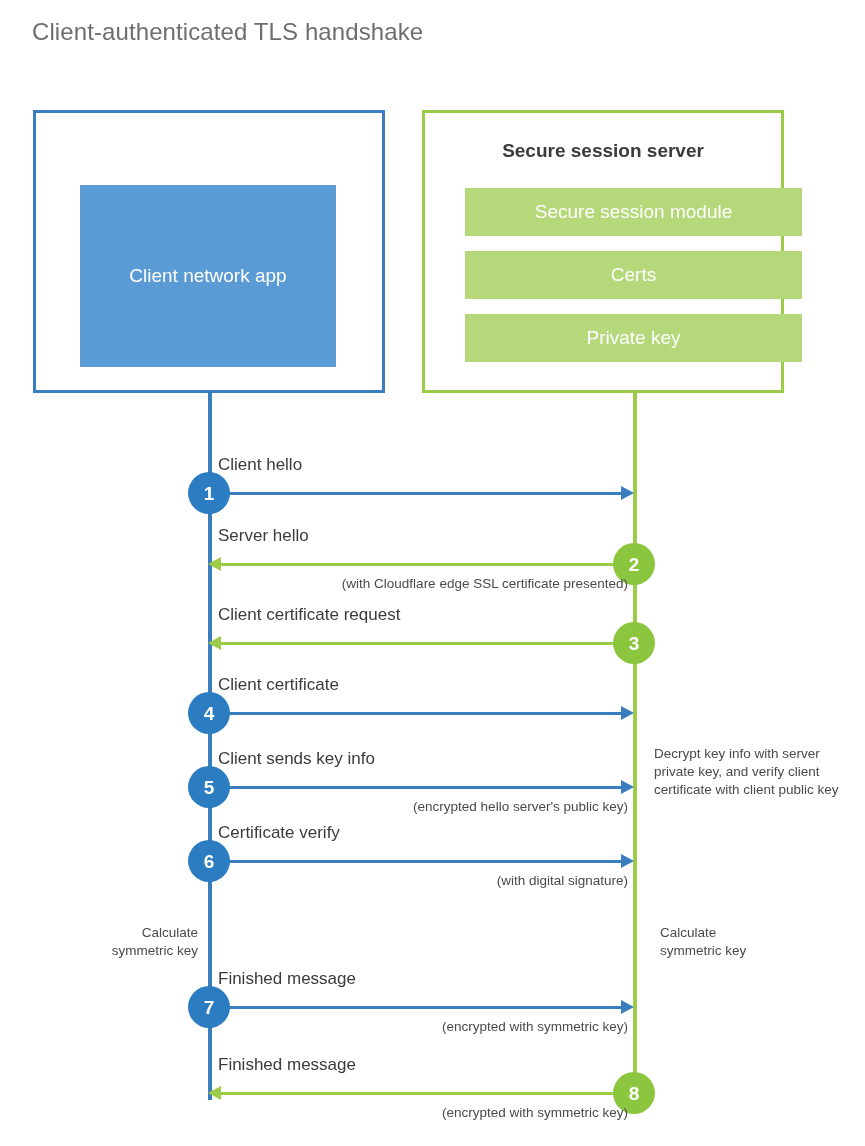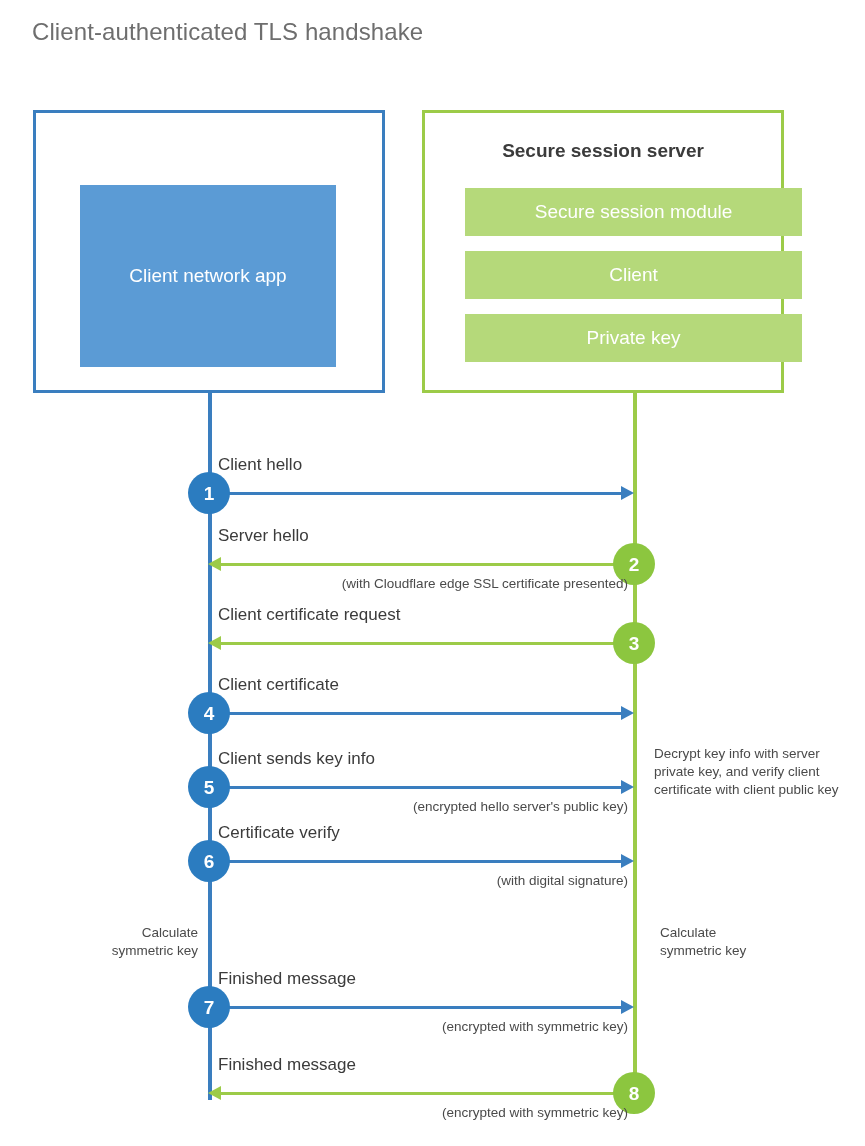--- a/index.html
+++ b/index.html
@@ -208,21 +208,21 @@
 
 <div id="diagram-title">Client-authenticated TLS handshake</div>
 
 <div id="client-device-box" class="party-box">
   <div id="client-app-block">Client network app</div>
 </div>
 
 <div id="secure-server-box" class="party-box">
   <div class="party-title">Secure session server</div>
   <div id="server-block-0" class="server-block">Secure session module</div>
-  <div id="server-block-1" class="server-block">Client</div>
+  <div id="server-block-1" class="server-block">Certs</div>
   <div id="server-block-2" class="server-block">Private key</div>
 </div>
 
 <div id="client-lifeline" class="lifeline"></div>
 <div id="server-lifeline" class="lifeline"></div>
 
 <div class="msg-row" style="top:493px;">
   <div class="msg-line blue" style="left:208px; width:417px;"></div>
   <div class="arrow-head right-blue" style="left:621px;"></div>
   <div class="step-circle blue">1</div>

